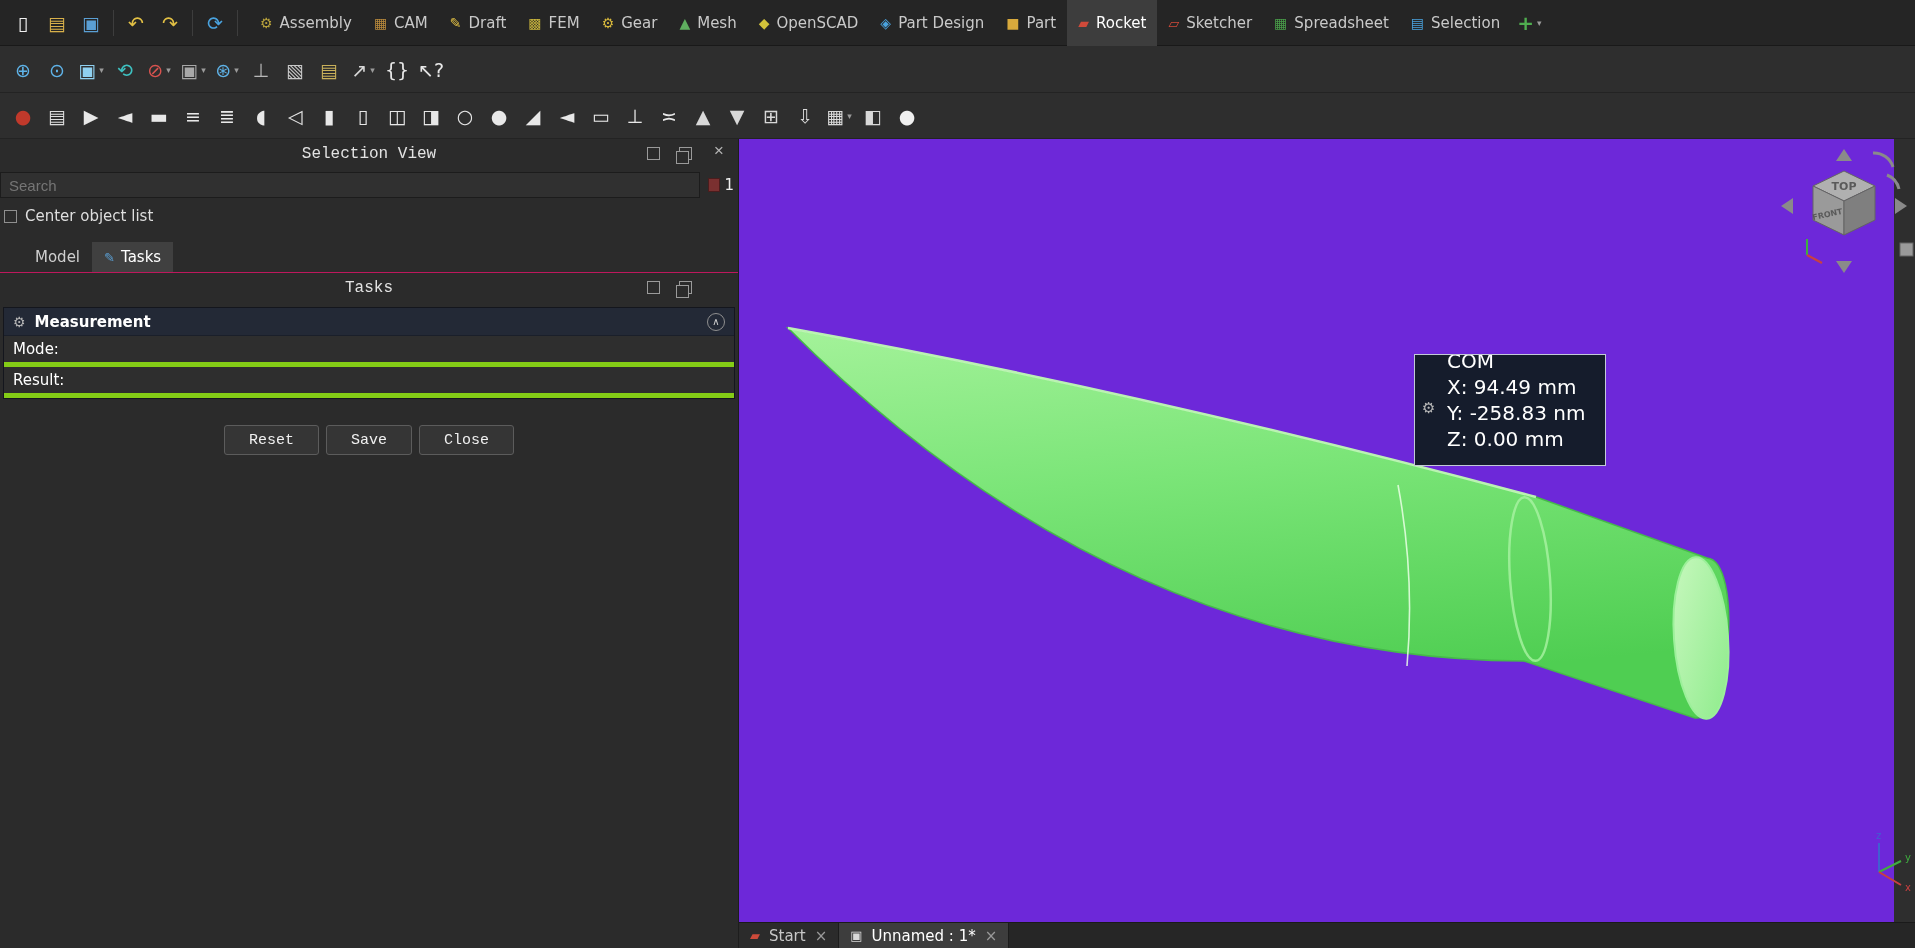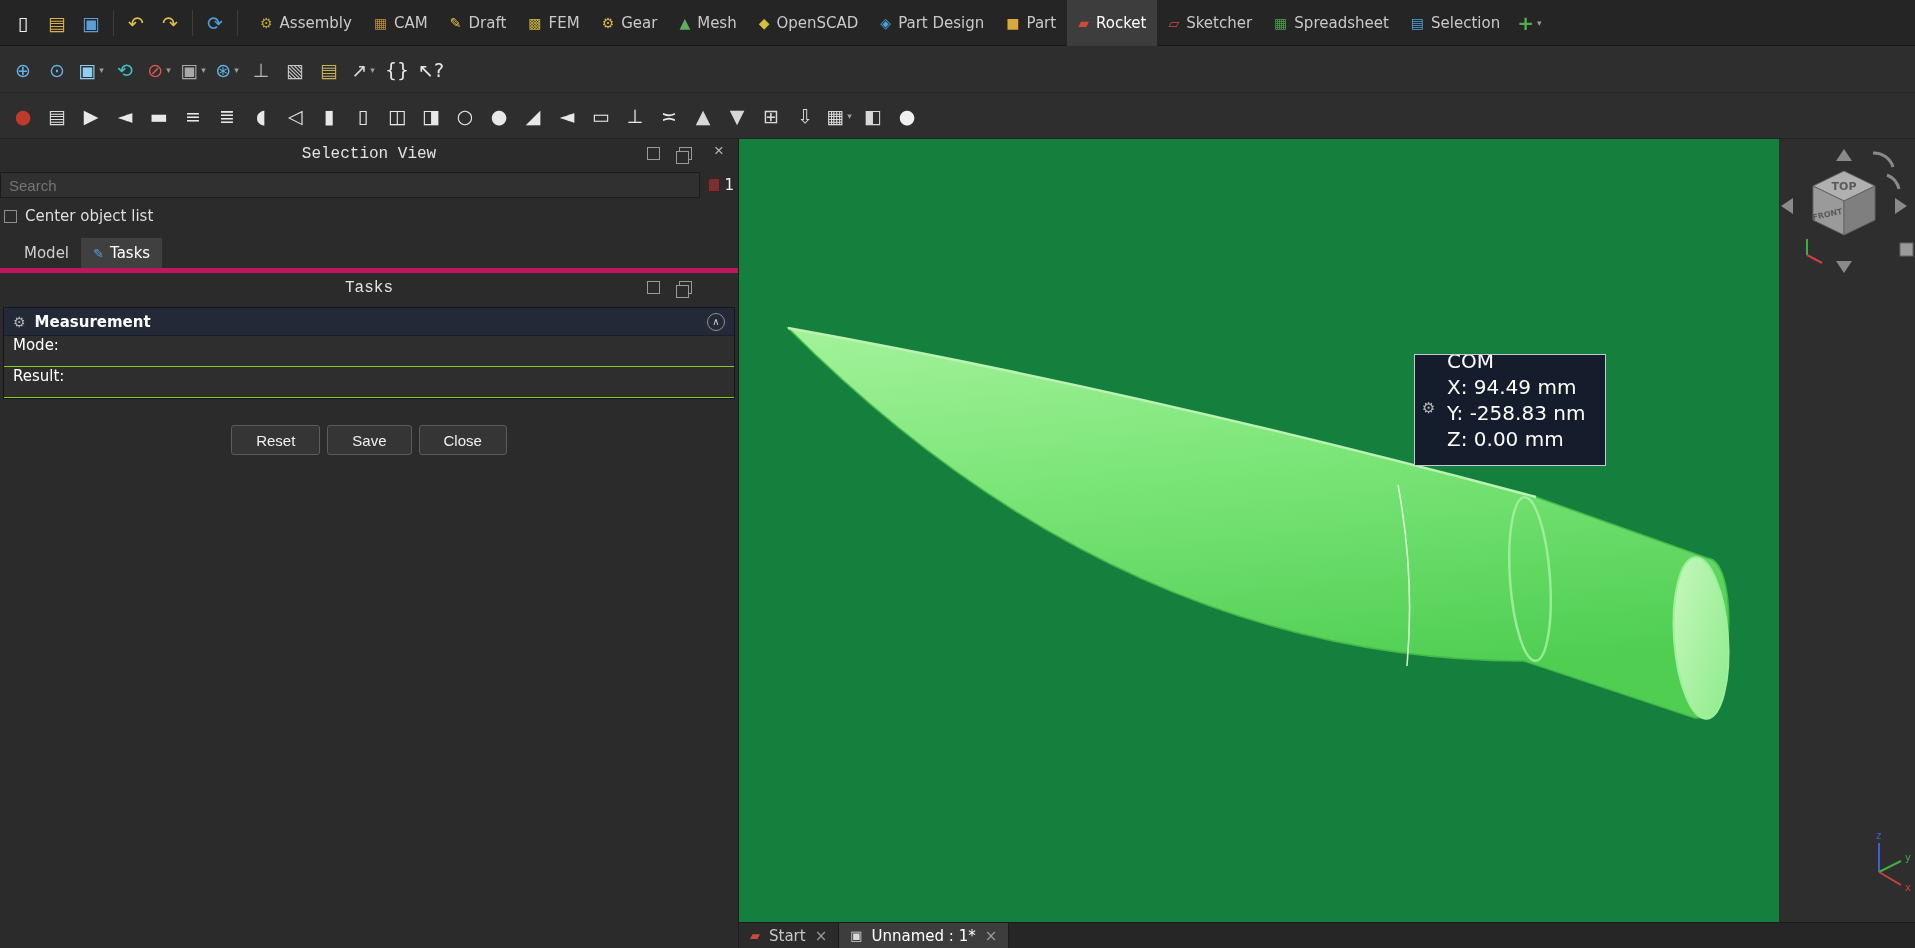--- a/index.html
+++ b/index.html
@@ -39,41 +39,41 @@
   .win-close { position:absolute; right:14px; top:4px; border:none; color:#b5b5b5; font-size:17px; line-height:1; }
   .search-row { height:32px; display:flex; align-items:center; padding:2px 4px 2px 0; }
   .search-input { flex:1; height:26px; background:#303030; border:1px solid #1c1c1c;
                   color:#bdbdbd; padding:0 8px; font-size:15px; outline:none; }
   .match-ic { width:12px; height:14px; background:#7a3030; border:1px solid #4a1d1d; margin:0 4px 0 8px; }
   .match-count { color:#eeeeee; }
   .sel-list { height:120px; background:#232323; border-top:1px solid #1b1b1b; border-bottom:1px solid #1b1b1b; overflow:hidden; }
   .sel-item { padding:3px 5px; color:#eaeaea; }
   .picked-row { display:flex; align-items:center; gap:8px; height:30px; padding:0 4px; color:#dedede; }
   .cb { width:13px; height:13px; border:1px solid #8f8f8f; background:transparent; }
-  .mt-tabs { display:flex; align-items:flex-end; height:36px; margin-top:6px; border-bottom:5px solid #be185d; padding-left:6px; }
+  .mt-tabs { display:flex; align-items:flex-end; height:36px; margin-top:6px; border-bottom:1px solid #be185d; padding-left:17px; }
   .mt-tab { display:flex; align-items:center; gap:6px; padding:6px 12px; color:#cfcfcf; }
   .mt-tab.active { background:#404040; color:#ffffff; }
   .mt-tab .wb-ic { font-size:13px; }
   
   .measure-box { margin:4px 3px 0 3px; border:1px solid #14161d; background:#2e2e2e; }
   .measure-header { height:28px; background:#232936; display:flex; align-items:center;
                     gap:9px; padding:0 9px; color:#ffffff; font-weight:bold; border-bottom:1px solid #1a1f2a; }
   .m-hdr-ic { color:#b5b5b5; font-size:14px; font-weight:normal; }
   .collapse-btn { margin-left:auto; width:18px; height:18px; border:1px solid #8f8f8f; border-radius:50%;
                   display:flex; align-items:center; justify-content:center; font-size:10px; color:#cfcfcf; font-weight:normal; }
-  .m-row { display:flex; height:31px; border-bottom:1px solid #84cc16; }
+  .m-row { display:flex; align-items:center; height:31px; border-bottom:5px solid #84cc16; }
   .m-label { width:74px; padding-left:9px; color:#ffffff; }
   .m-select, .m-field { flex:1; height:25px; margin-right:7px; background:#272727; border:1px solid #161616;
                         display:flex; align-items:center; padding:0 8px; color:#f2f2f2; }
   .sel-caret { margin-left:auto; color:#9a9a9a; font-size:10px; }
   .m-buttons { display:flex; justify-content:center; gap:7px; margin-top:26px; }
   .m-buttons button { height:30px; padding:0 24px; background:#353535; border:1px solid #5c5c5c;
-                      border-radius:3px; color:#f0f0f0; font-size:15px; font-family:Liberation Sans, sans-serif; }
-  
-  .viewport { position:absolute; left:739px; top:139px; width:1040px; height:783px; background:#15803d; }
+                      border-radius:3px; color:#f0f0f0; font-size:15px; font-family:Liberation Mono, monospace; }
+  
+  .viewport { position:absolute; left:739px; top:139px; width:1155px; height:783px; background:#6d28d9; }
   .viewport svg.scene { position:absolute; left:0; top:0; }
   .com-tooltip { position:absolute; left:675px; top:215px; width:192px; height:112px; overflow:hidden;
                  background:#151c2c; border:1px solid #c3c9d6; color:#ffffff; font-size:20px;
                  line-height:26px; padding:2px 8px 6px 32px; }
   .com-title { margin-top:-9px; }
   .com-ic { position:absolute; left:7px; top:40px; color:#b8b8b8; font-size:15px; }
   .navcube { position:absolute; left:1030px; top:2px; }
   .axis-cross { position:absolute; left:1110px; top:688px; }
   
   .bottom-bar { position:absolute; left:739px; right:0; bottom:0; height:26px; background:#262626;

